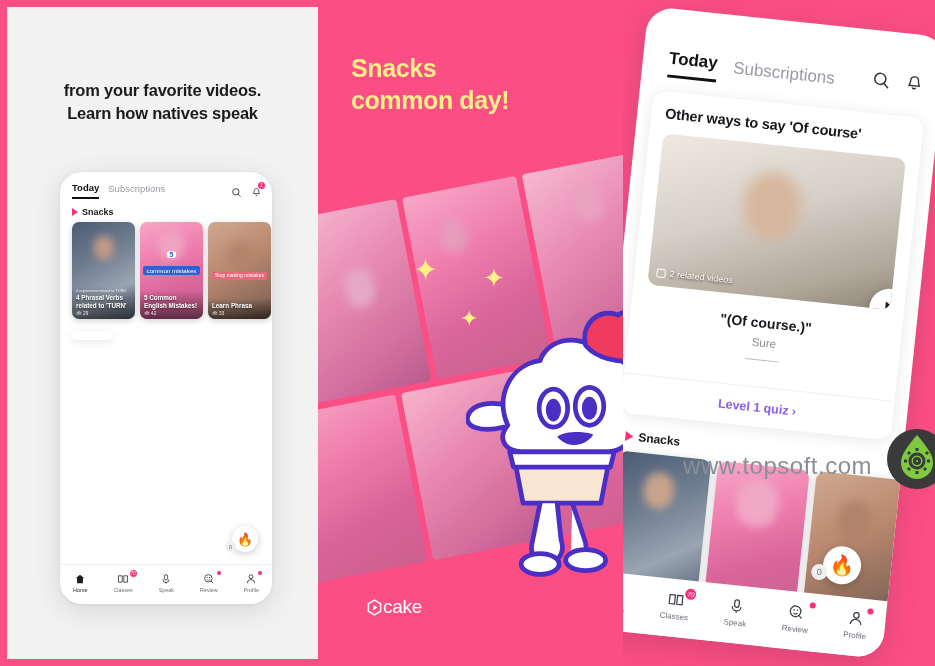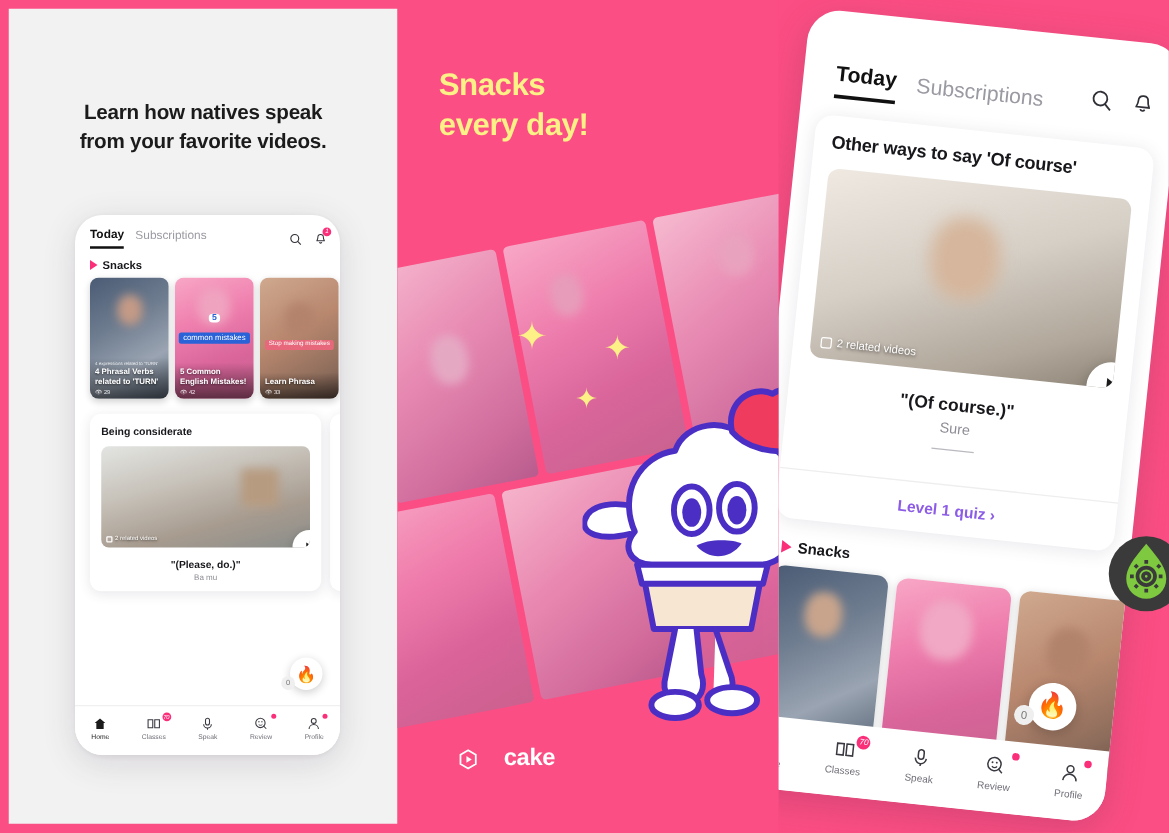--- a/index.html
+++ b/index.html
@@ -156,21 +156,21 @@
   .col-img { width:120px; height:185px; border-radius:4px; overflow:hidden; position:relative; }
   .collage2 {
     position:absolute; left:-30px; top:380px; width:380px; height:180px;
     transform:rotate(-11deg); display:flex; gap:6px; opacity:.95;
   }
   .col-img2 { width:125px; height:170px; border-radius:4px; overflow:hidden; position:relative; }
   .spark { position:absolute; color:#fcf086; line-height:1; }
   .mascot { position:absolute; left:148px; top:280px; width:190px; height:300px; }
   .cake-logo {
     position:absolute; left:48px; bottom:48px;
-    display:flex; align-items:center; gap:20px; color:#fff;font-weight:bold;
+    display:flex; align-items:center; gap:0; color:#fff;
   }
   .cake-logo .hex {
     width:17px;height:17px; position:relative;
   }
   .cake-logo .nm { font-size:19px; letter-spacing:-0.3px; }
 
   
   .phone-r {
     position:absolute; left:-8px; top:20px;
     width:300px; height:625px;
@@ -261,22 +261,22 @@
   }
   .wm-logo { position:absolute; right:-6px; top:4px; width:62px; height:62px; }
 </style>
 </head>
 <body>
 
 <div class="frame">
 
   <div class="panel panel-left">
     <div class="left-head">
+      <div>from your favorite videos.</div>
       <div>Learn how natives speak</div>
-      <div>from your favorite videos.</div>
     </div>
 
     <div class="phone-l">
 
       <div class="ph-tabs">
         <div class="ph-tab active">Today</div>
         <div class="ph-tab">Subscriptions</div>
         <div class="ph-ico-row">
           <span class="ico">
             <svg viewBox="0 0 16 16" width="11" height="11">
@@ -329,35 +329,20 @@
           </div>
           <div class="ovl-band2">Stop making mistakes</div>
           <div class="meta">
             <div class="ttl">Learn Phrasa</div>
             <div class="vw">👁 <span>33</span></div>
           </div>
         </div>
       </div>
 
       <div class="lesson-wrap">
-        <div class="lesson">
-          <div class="l-ttl">Being considerate</div>
-          <div class="l-img img-d">
-            <i class="blur-face" style="left:112px;top:18px;width:30px;height:30px;background:#b79b80;border-radius:8%;"></i>
-            <div class="rel">
-              <span class="sq"></span>
-              <span>2 related videos</span>
-            </div>
-            <div class="play-btn">
-              <span class="tri2"></span>
-            </div>
-          </div>
-          <div class="quote">"(Please, do.)"</div>
-          <div class="sub">Ba mu</div>
-        </div>
         <div class="lesson-part">
           
         </div>
       </div>
 
       <div class="flame">
         <span class="f">🔥</span>
         <span class="cnt">0</span>
       </div>
 
@@ -430,21 +415,21 @@
     </div>
 
     <div class="collage2">
       <div class="col-img2 img-pink"></div>
       <div class="col-img2 img-pink2"></div>
       <div class="col-img2 img-pink"></div>
     </div>
 
     <div class="mid-head">
       <div>Snacks</div>
-      <div>every day!</div>
+      <div>common day!</div>
     </div>
 
     <span class="spark" style="left:95px;top:255px;font-size:30px;">✦</span>
     <span class="spark" style="left:165px;top:265px;font-size:26px;">✦</span>
     <span class="spark" style="left:142px;top:308px;font-size:22px;">✦</span>
 
     <div class="mascot">
       <svg viewBox="0 0 200 310" width="190" height="300">
         <g stroke="#4b2fc4" stroke-width="5" stroke-linejoin="round" stroke-linecap="round" fill="#ffffff">
 
@@ -595,20 +580,21 @@
               </svg>
             <i class="pdot"></i>
           </div>
           <div class="rt-lbl">Profile</div>
         </div>
       </div>
     </div>
   </div>
 
   <div class="wm">
+    <div class="wm-url">www.topsoft.com</div>
     <div class="wm-logo">
       <svg viewBox="0 0 62 62" width="62" height="62">
         <circle cx="31" cy="31" r="30" fill="#3a3a3a"></circle>
         <path d="M31 7 C42 20 47 27 47 35 A16 16 0 0 1 15 35 C15 27 20 20 31 7 Z" fill="#7ec93f"></path>
         <g fill="none" stroke="#3a3a3a" stroke-width="3">
           <circle cx="31" cy="33" r="7"></circle>
           <circle cx="31" cy="33" r="2.6"></circle>
           <path d="M31 23v-3M31 46v-3M21 33h-3M44 33h-3M24 26l-2-2M40 42l-2-2M40 26l2-2M24 40l-2 2"></path>
         </g>
       </svg>

